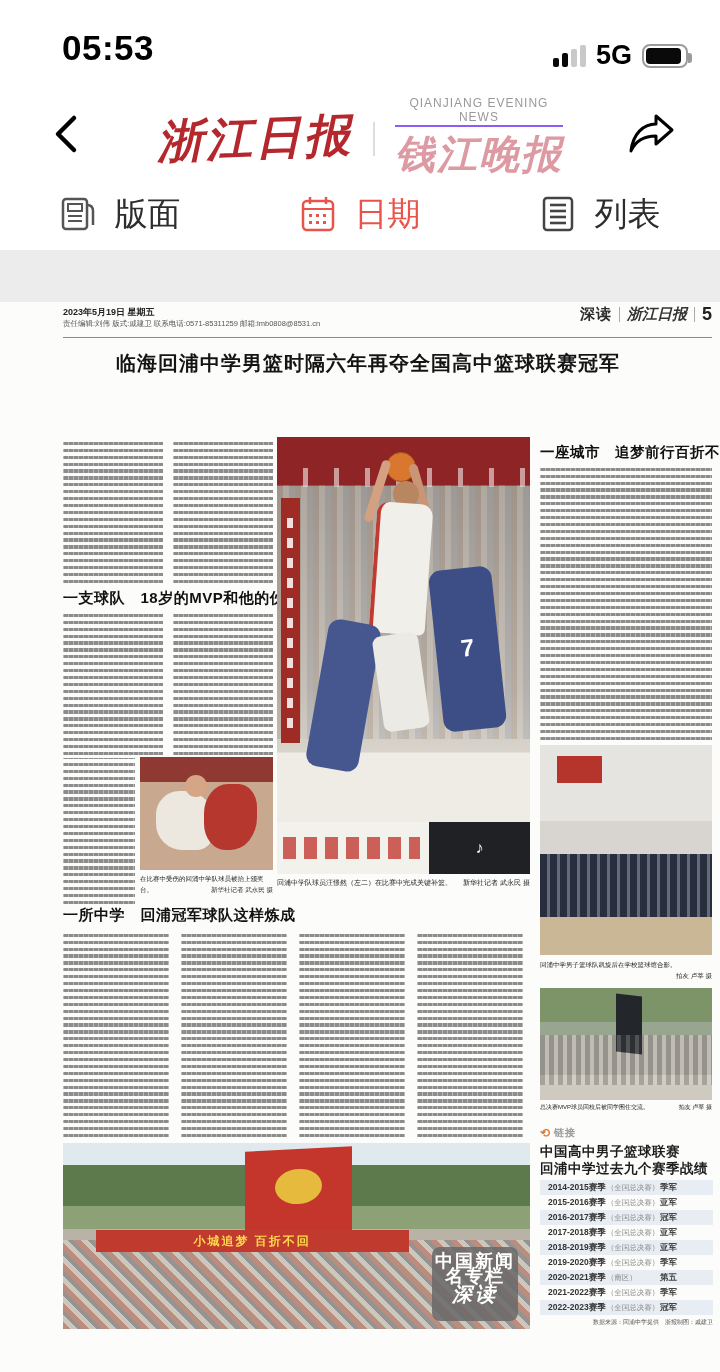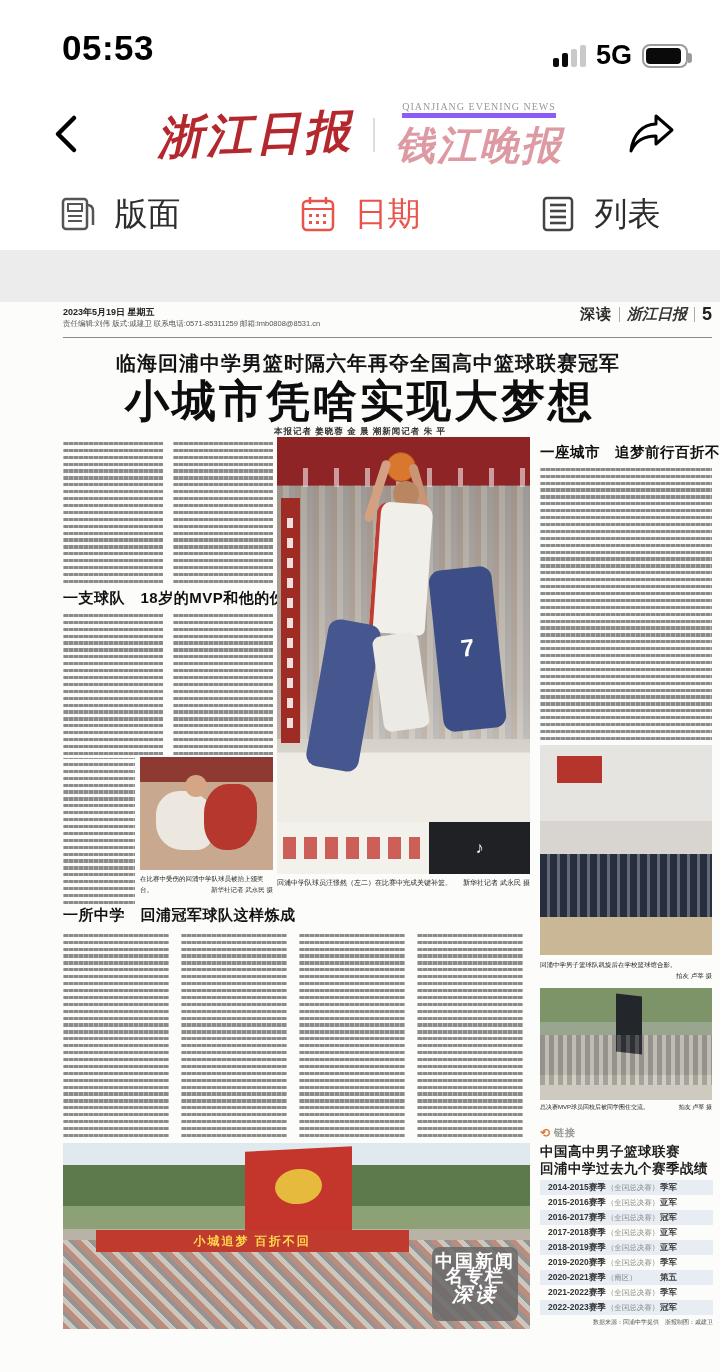--- a/index.html
+++ b/index.html
@@ -20,21 +20,21 @@
   .batt .nub{position:absolute;right:-6px;top:7px;width:4px;height:10px;background:#9b9b9b;border-radius:0 3px 3px 0;}
 
   
   .nav{position:absolute;top:90px;left:0;width:720px;height:88px;background:#fff;}
   .backbtn{position:absolute;left:48px;top:20px;width:40px;height:48px;cursor:pointer;}
   .sharebtn{position:absolute;right:44px;top:20px;width:50px;height:48px;cursor:pointer;}
   .logos{position:absolute;left:50%;top:6px;transform:translateX(-50%);display:flex;align-items:center;gap:20px;}
   .logo1{font-family:"Liberation Serif",serif;font-style:italic;font-weight:700;font-size:46px;color:#b4282d;letter-spacing:3px;transform:rotate(-2deg);white-space:nowrap;}
   .vdiv{width:2px;height:34px;background:#ddd;}
   .logo2wrap{text-align:center;}
-  .logo2sub{font-size:10px;color:#999;letter-spacing:1px;border-bottom:5px solid #8b5cf6;padding-bottom:1px;display:inline-block;font-family:Liberation Serif, serif;}
+  .logo2sub{font-size:12px;color:#999;letter-spacing:1px;border-bottom:2px solid #8b5cf6;padding-bottom:1px;display:inline-block;}
   .logo2{font-family:"Liberation Serif",serif;font-style:italic;font-weight:700;font-size:40px;color:#dd9aa3;letter-spacing:2px;transform:rotate(-2deg);white-space:nowrap;}
 
   
   .tabs{position:absolute;top:178px;left:0;width:720px;height:72px;background:#fff;display:flex;}
   .tab{flex:1;display:flex;align-items:center;justify-content:center;gap:19px;cursor:pointer;color:#2d2d2d;}
   .tab svg{display:block;}
   .tab .tlabel{font-size:33px;font-weight:500;}
   .tab.active{color:#e8544a;}
 
   
@@ -209,22 +209,20 @@
     <div class="metaright">
       <span class="mr-sec">深读</span>
       <span class="mr-sep"></span>
       <span class="mr-logo">浙江日报</span>
       <span class="mr-sep"></span>
       <span class="mr-num">5</span>
     </div>
     <div class="rule"></div>
 
     <div class="kicker">临海回浦中学男篮时隔六年再夺全国高中篮球联赛冠军</div>
-    <div class="headline">小城市凭啥实现大梦想</div>
-    <div class="byline">本报记者 姜晓蓉 金 晨 潮新闻记者 朱 平</div>
 
     <div class="tx" style="left:63px;top:138px;width:100px;height:143px;"></div>
     <div class="tx" style="left:173px;top:138px;width:100px;height:143px;"></div>
     <div class="sechead" style="left:63px;top:287px;">一支球队　18岁的MVP和他的伙伴</div>
     <div class="tx" style="left:63px;top:311px;width:100px;height:142px;"></div>
     <div class="tx" style="left:173px;top:311px;width:100px;height:142px;"></div>
     <div class="tx" style="left:63px;top:456px;width:72px;height:146px;"></div>
 
     <div class="photo pcele" style="left:140px;top:455px;width:133px;height:113px;">
       <div class="celeskin"></div>

